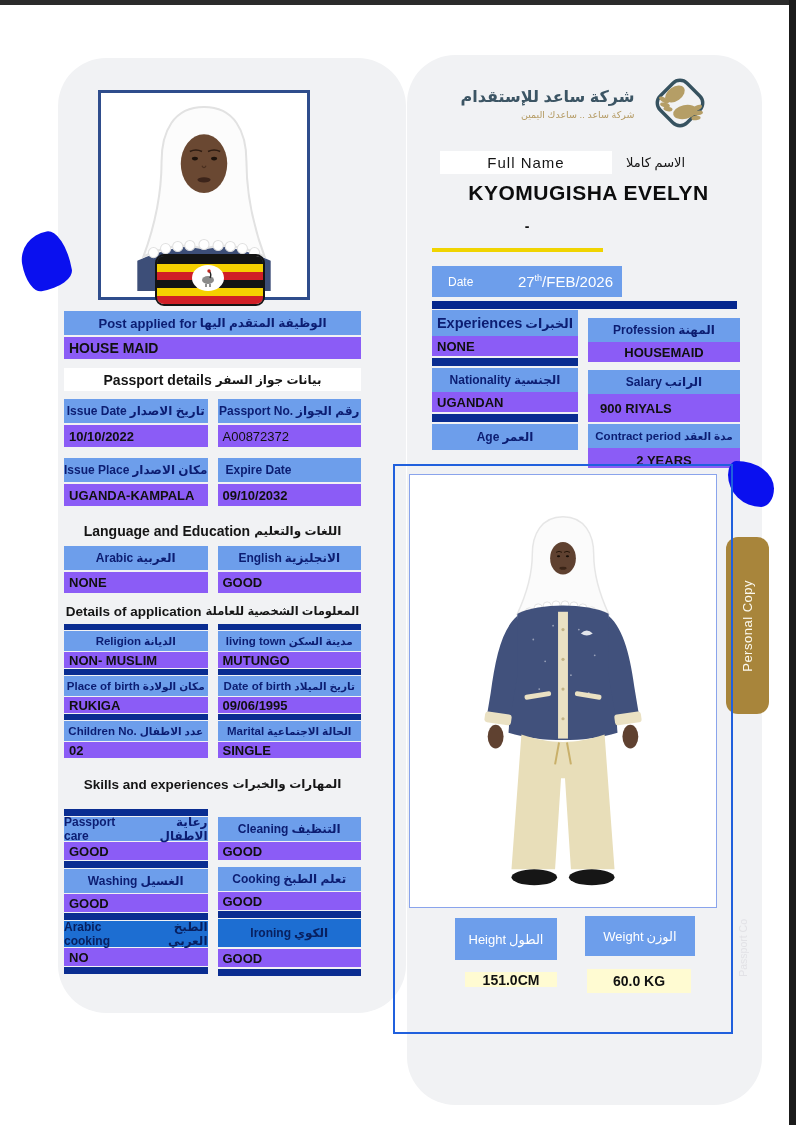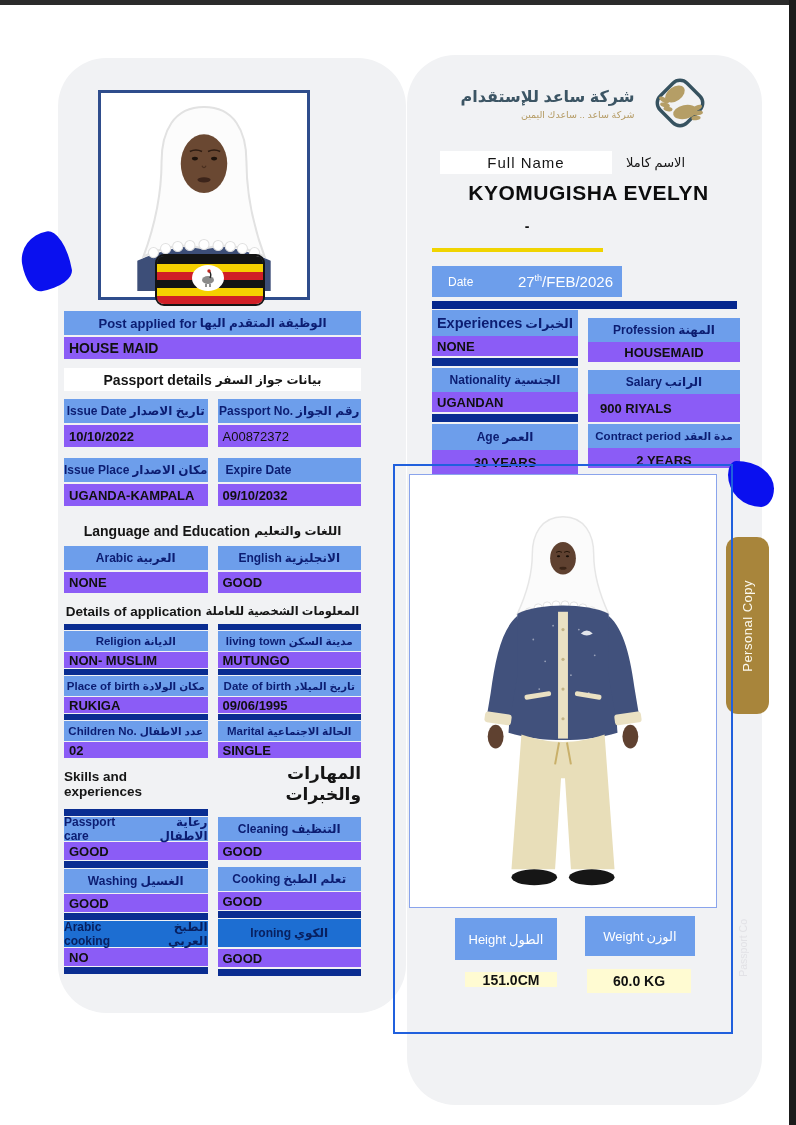--- a/index.html
+++ b/index.html
@@ -291,21 +291,21 @@
                 <span>Marital</span>
                 <span class="ar" dir="rtl">الحالة الاجتماعية</span>
               </div>
             <div class="val">SINGLE</div>
           </div>
         </div>
       </div>
 
       <div class="sec-title skills-title">
         <span style="font-size:13.5px;">Skills and experiences</span>
-          <span class="ar" dir="rtl" style="font-size:17px;">المهارات والخبرات</span>
+          <span class="ar" dir="rtl" style="font-size:12px;">المهارات والخبرات</span>
       </div>
       <div class="grid2 skills-grid">
         <div class="sk">
           <div class="bar"></div>
           <div class="blue-label">
             <span>Passport care</span>
               <span class="ar" dir="rtl">رعاية الاطفال</span>
           </div>
           <div class="val">GOOD</div>
           <div class="bar"></div>
@@ -393,21 +393,20 @@
         <div class="blue-label">
           <span>Nationality</span>
             <span class="ar" dir="rtl">الجنسية</span>
         </div>
         <div class="val">UGANDAN</div>
         <div class="bar"></div>
         <div class="blue-label" style="height:26px;">
           <span>Age</span>
             <span class="ar" dir="rtl">العمر</span>
         </div>
-        <div class="val age-val center-val">30 YEARS</div>
       </div>
 
       <div class="sum-col sum-right">
         <div class="blue-label mt8">
           <span>Profession</span>
             <span class="ar" dir="rtl">المهنة</span>
         </div>
         <div class="val center-val">HOUSEMAID</div>
         <div class="blue-label mt8">
           <span>Salary</span>

